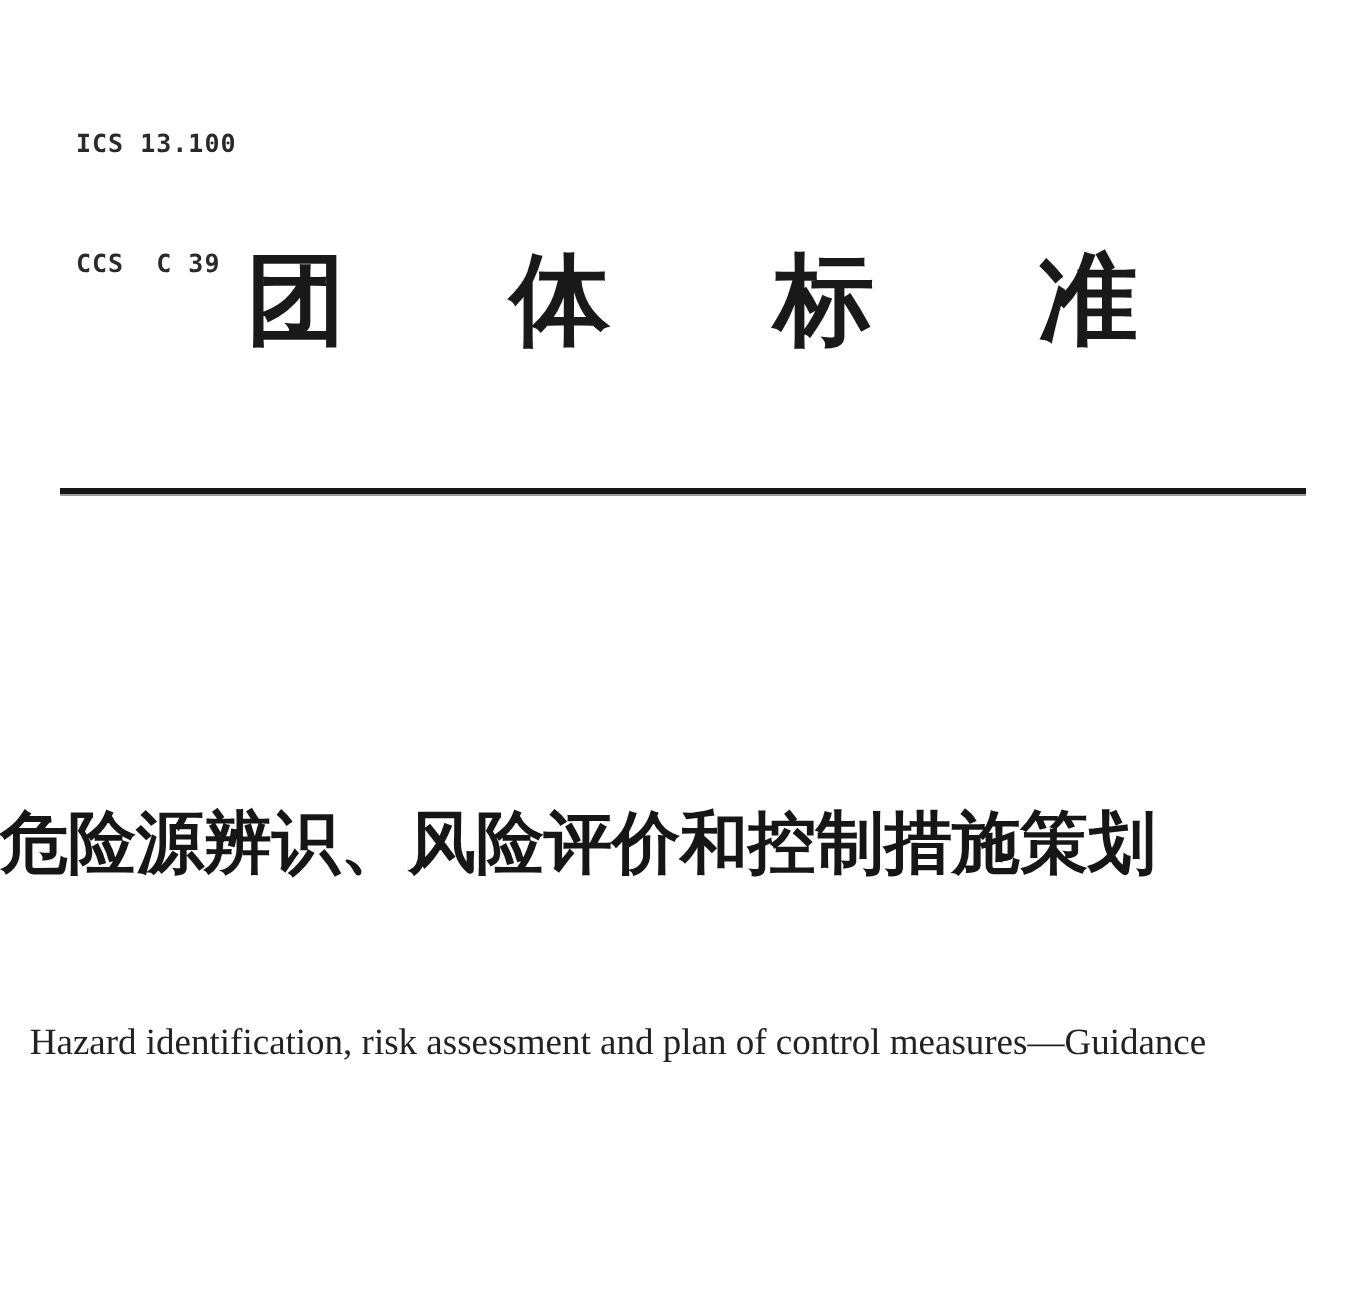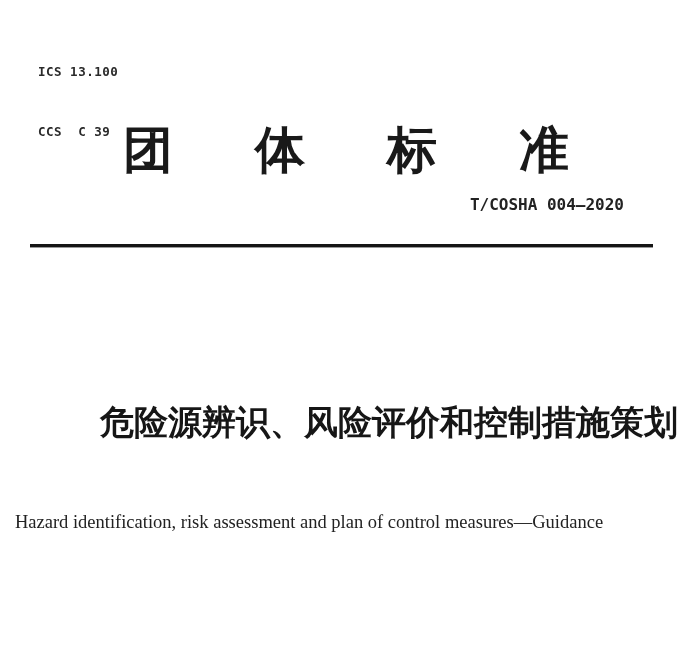--- a/index.html
+++ b/index.html
@@ -57,21 +57,21 @@
     width: 623px;
     height: 2.5px;
     background: #151515;
     border-bottom: 1px solid #9a9a9a;
   }
   .doc-title {
     position: absolute;
     left: 0;
     top: 397px;
     width: 678px;
-    text-align: right;
+    text-align: left;
     font-weight: bold;
     font-size: 34px;
     line-height: 50px;
     color: #161616;
     letter-spacing: 0px;
   }
   .doc-title-en {
     position: absolute;
     left: 0;
     top: 509px;
@@ -93,21 +93,20 @@
     <div>CCS  C 39</div>
   </div>
 
   <div class="std-type">
     <span>团</span>
     <span>体</span>
     <span>标</span>
     <span>准</span>
   </div>
 
-  <div class="std-number">T/COSHA 004—2020</div>
 
   <div class="rule"></div>
 
   <div class="doc-title">
     <div>危险源辨识、风险评价和控制措施策划</div>
   </div>
 
   <div class="doc-title-en">Hazard identification, risk assessment and plan of control measures—Guidance</div>
 
 </div>

